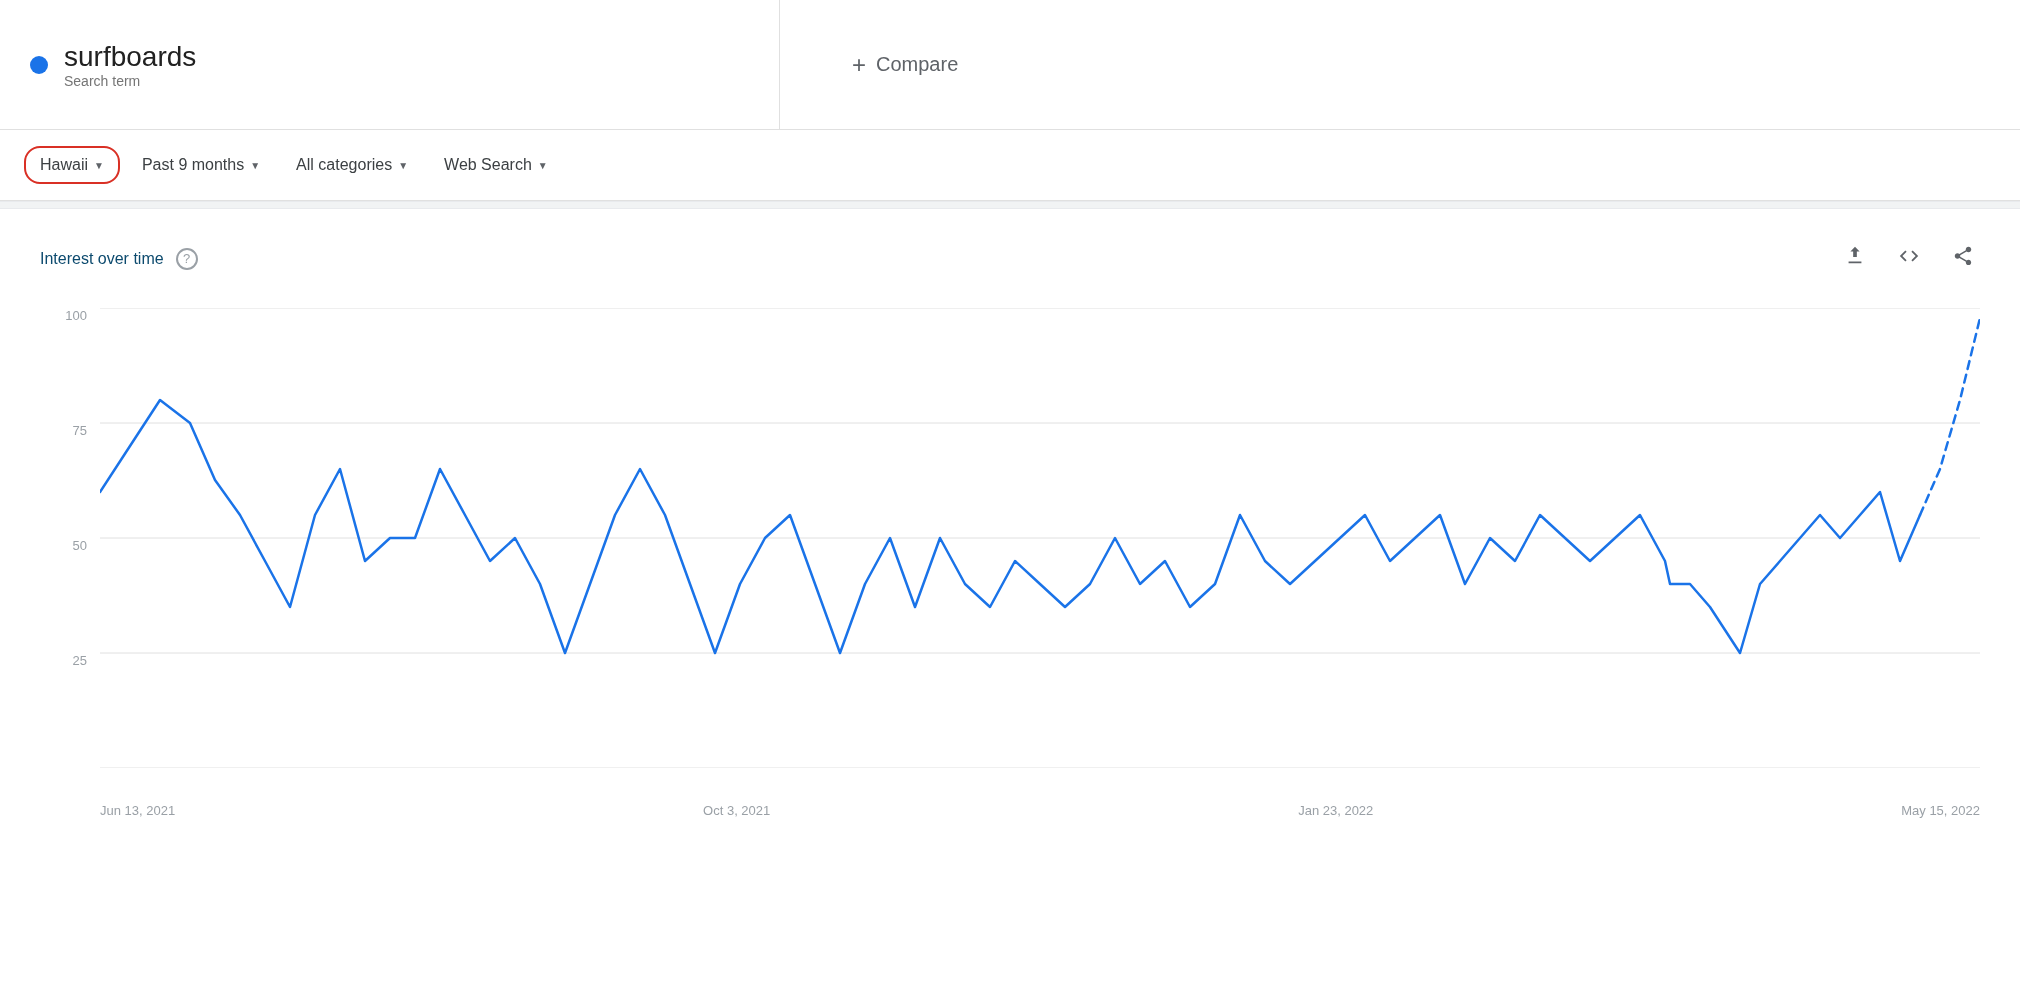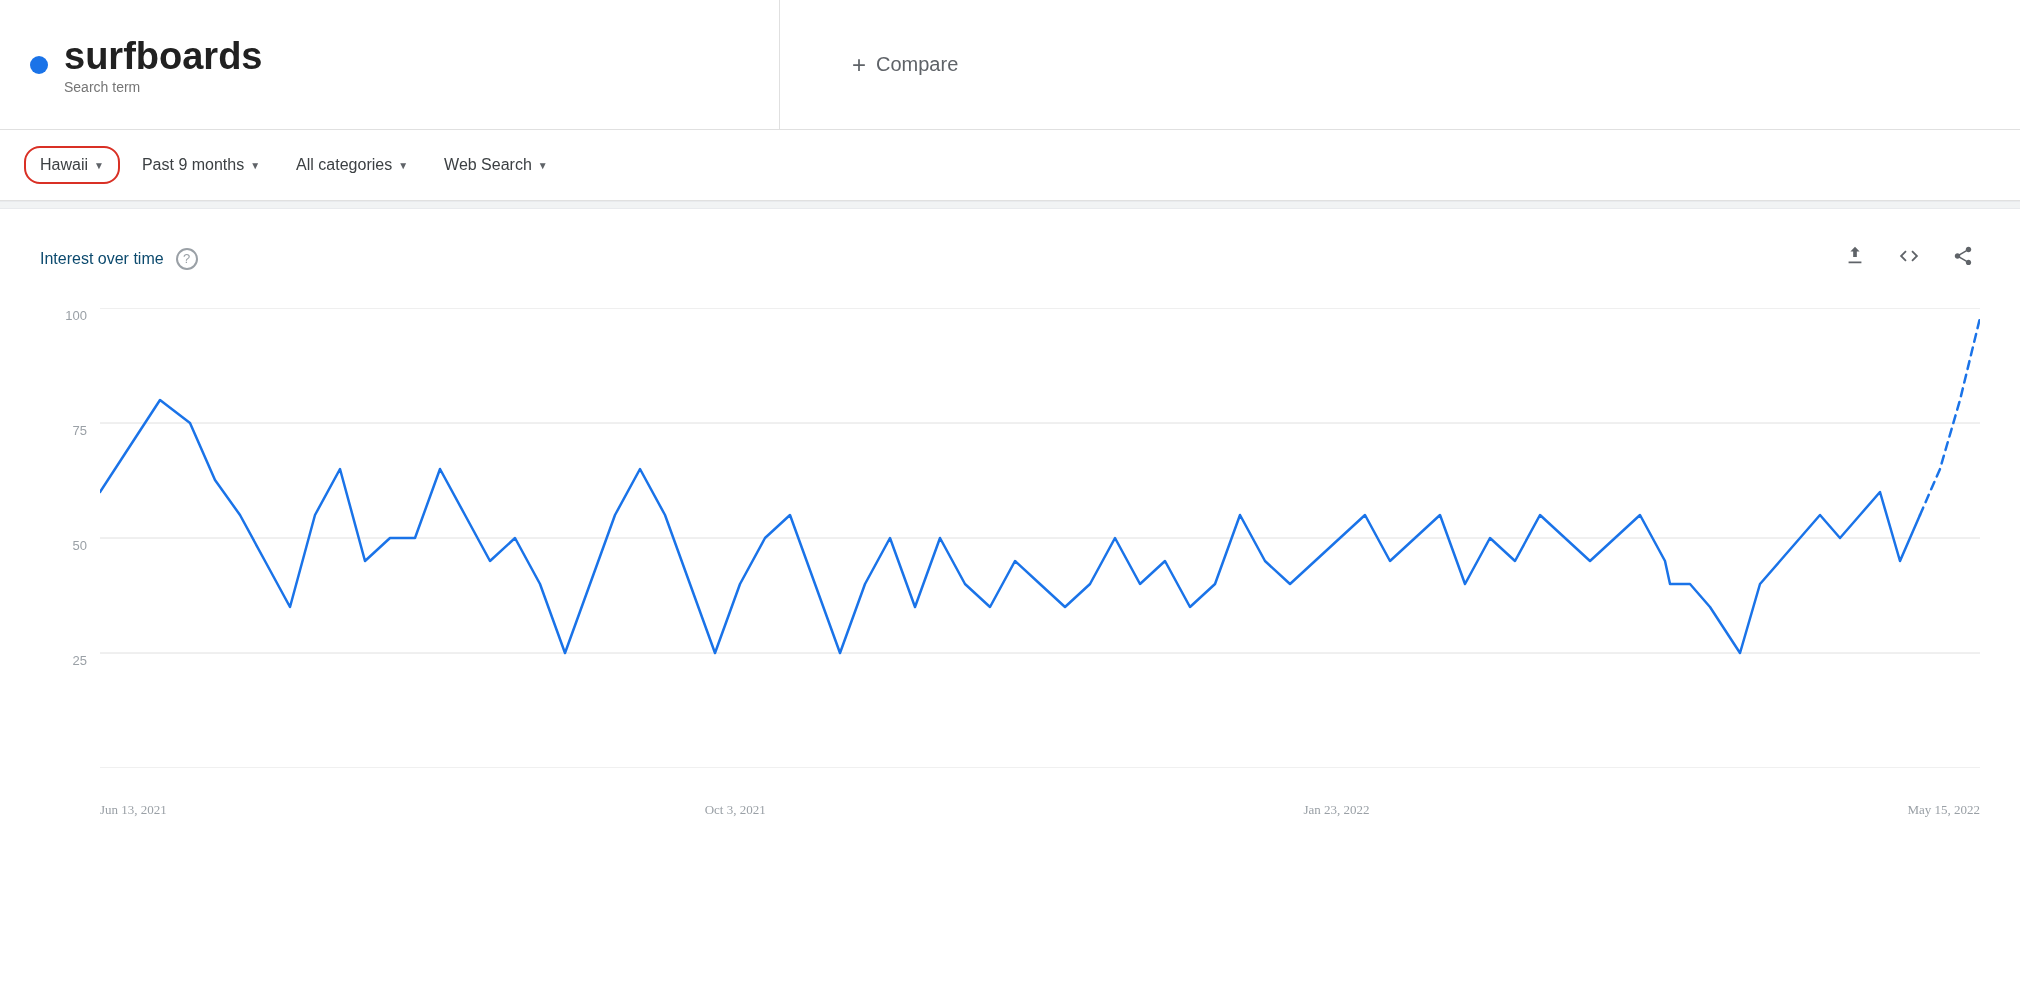--- a/index.html
+++ b/index.html
@@ -31,22 +31,22 @@
       background: #1a73e8;
       border-radius: 50%;
       margin-right: 16px;
       flex-shrink: 0;
     }
     .search-term-info {
       display: flex;
       flex-direction: column;
     }
     .search-term-title {
-      font-size: 38px;
-      font-weight: 700;
+      font-size: 28px;
+      font-weight: 400;
       color: #212121;
       line-height: 1.2;
     }
     .search-term-label {
       font-size: 14px;
       color: #757575;
       margin-top: 0;
     }
     .header-right {
       flex: 1;
@@ -197,21 +197,20 @@
       height: 55px;
       display: flex;
       align-items: flex-end;
       justify-content: space-between;
       padding-bottom: 10px;
     }
     .x-label {
       font-size: 13px;
       color: #9aa0a6;
       text-align: center;
-      font-family: Liberation Serif, serif;
     }
 
     svg.line-chart {
       width: 100%;
       height: 100%;
     }
   </style>
 </head>
 <body>
 

